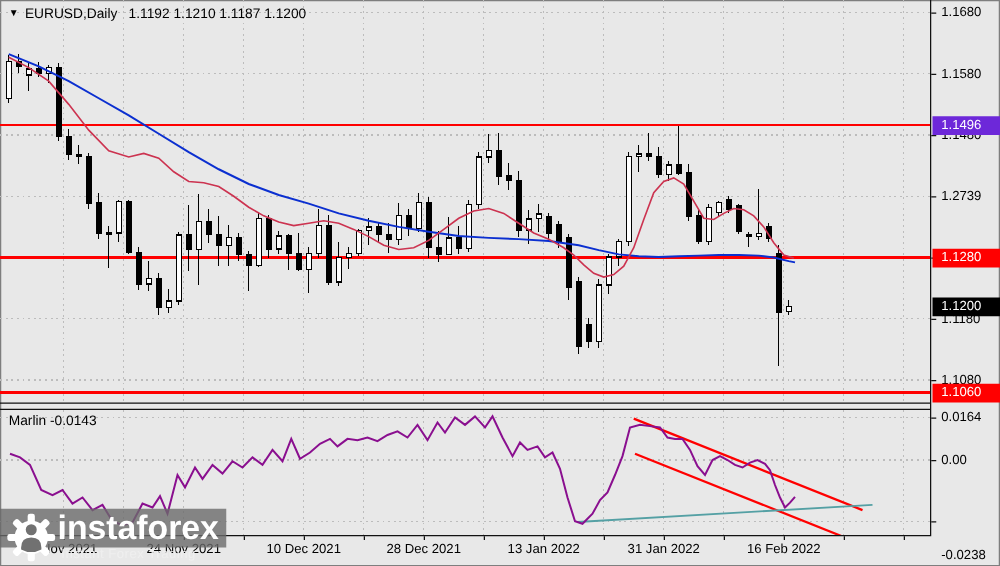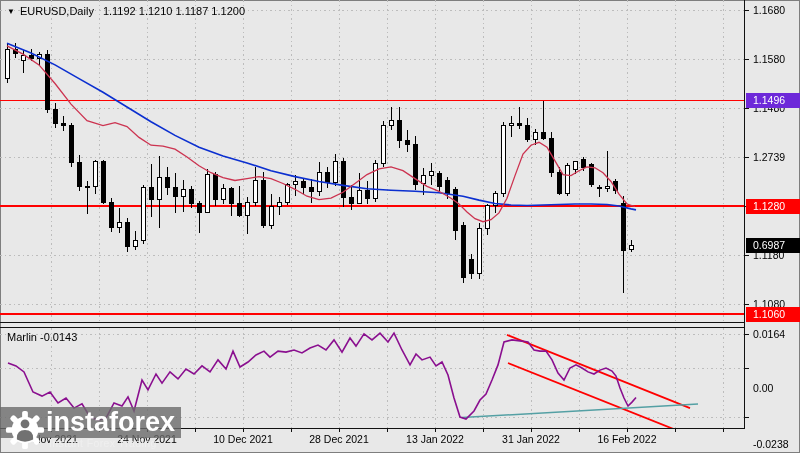--- a/index.html
+++ b/index.html
@@ -277,26 +277,26 @@
       <div class="ytick" style="top: 157px;"></div>
       <div class="ylabel" style="top: 151px;">1.2739</div>
       <div class="ytick" style="top: 206px;"></div>
       <div class="ylabel" style="top: 200px;">1.1280</div>
       <div class="ytick" style="top: 255px;"></div>
       <div class="ylabel" style="top: 249px;">1.1180</div>
       <div class="ytick" style="top: 304px;"></div>
       <div class="ylabel" style="top: 298px;">1.1080</div>
       <div class="badge" style="top: 93px; background: #6d28d9;">1.1496</div>
       <div class="badge" style="top: 199px; background: rgb(255, 0, 0);">1.1280</div>
-      <div class="badge" style="top: 238px; background: rgb(0, 0, 0);">0.6987</div>
+      <div class="badge" style="top: 238px; background: rgb(0, 0, 0);">1.1200</div>
       <div class="badge" style="top: 307px; background: rgb(255, 0, 0);">1.1060</div>
       <div class="ytick" style="top: 334px;"></div>
       <div class="ylabel" style="top: 328px;">0.0164</div>
       <div class="ytick" style="top: 368px;"></div>
-      <div class="ylabel" style="top: 382px;">0.00</div>
+      <div class="ylabel" style="top: 362px;">0.00</div>
       <div class="ytick" style="top: 417px;"></div>
       <div class="ylabel" style="top: 411px; margin-top: 27px;">-0.0238</div>
     </div>
   <div id="time-strip">
       <div class="xtick" style="left: 51px;"></div>
       <div class="xtick" style="left: 99px;"></div>
       <div class="xtick" style="left: 147px;"></div>
       <div class="xtick" style="left: 195px;"></div>
       <div class="xtick" style="left: 243px;"></div>
       <div class="xtick" style="left: 291px;"></div>

